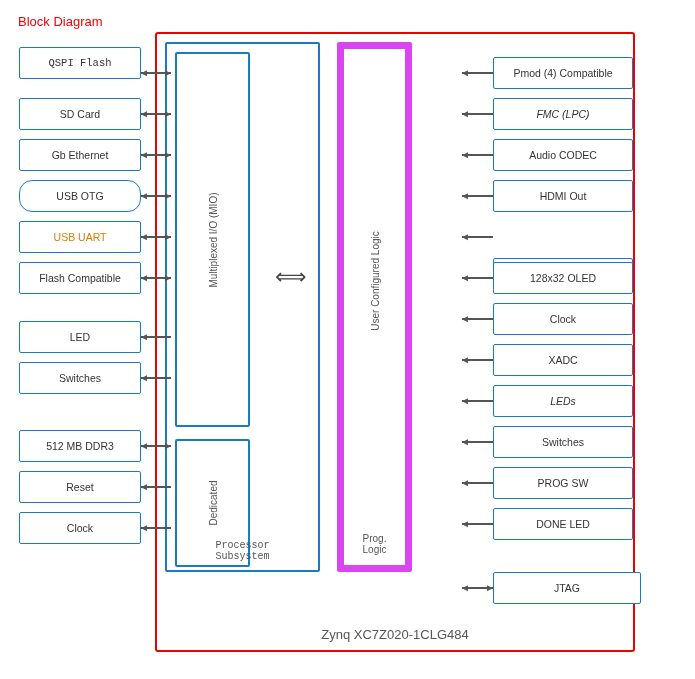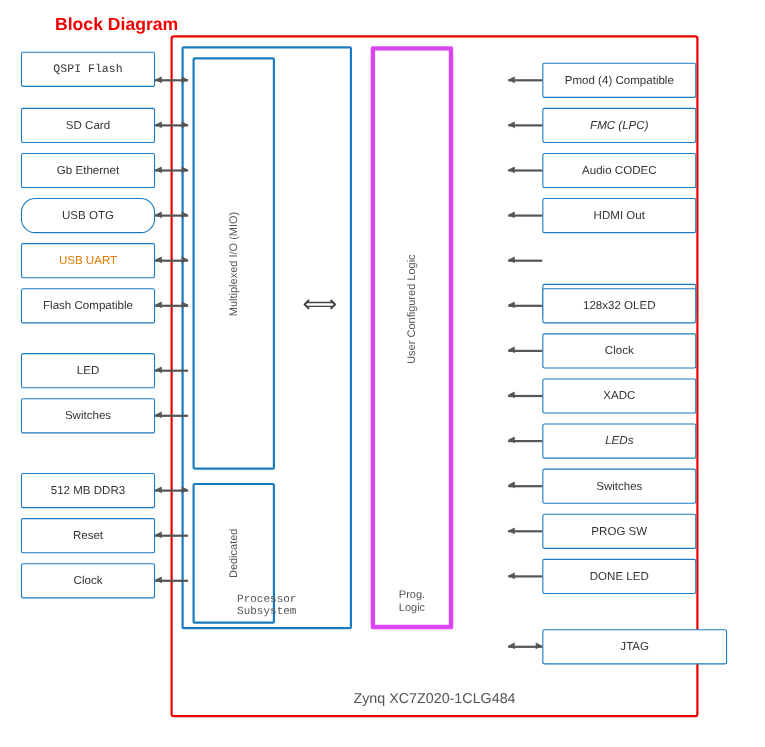--- a/index.html
+++ b/index.html
@@ -7,26 +7,25 @@
       background: #fff;
       font-family: Arial, sans-serif;
       font-size: 11px;
       width: 695px;
       height: 679px;
       overflow: hidden;
       position: relative;
     }
     .page-title {
       color: #e00;
-      font-weight: bold;
-      font-size: 16px;
+      font-weight: normal;
+      font-size: 13px;
       position: absolute;
       left: 18px;
       top: 14px;
-      margin-left: 32px;
     }
     
     .main-container {
       position: absolute;
       left: 155px;
       top: 32px;
       width: 480px;
       height: 620px;
       border: 2.5px solid #e00;
       border-radius: 3px;
@@ -88,21 +87,21 @@
       color: #555;
       font-size: 10px;
     }
     
     .prog-logic-box {
       position: absolute;
       left: 180px;
       top: 8px;
       width: 75px;
       height: 530px;
-      border: 4px solid #d946ef;
+      border: 7px solid #d946ef;
       border-radius: 2px;
       background: #fff;
     }
     .prog-logic-label {
       position: absolute;
       bottom: 10px;
       left: 0;
       width: 100%;
       text-align: center;
       color: #555;
@@ -297,17 +296,17 @@
 <div class="box" style="left:493px;top:467px;width:140px;height:32px;">PROG SW</div>
 <div style="position:absolute;left:462px;top:482px;width:31px;height:2px;background:#555;">
   <span style="position:absolute;left:-2px;top:-5px;font-size:10px;color:#555;">◄</span>
 </div>
 
 <div class="box" style="left:493px;top:508px;width:140px;height:32px;">DONE LED</div>
 <div style="position:absolute;left:462px;top:523px;width:31px;height:2px;background:#555;">
   <span style="position:absolute;left:-2px;top:-5px;font-size:10px;color:#555;">◄</span>
 </div>
 
-<div class="box" style="left:493px;top:572px;width:168px;height:32px;">JTAG</div>
+<div class="box" style="left:493px;top:572px;width:148px;height:32px;">JTAG</div>
 <div style="position:absolute;left:462px;top:587px;width:31px;height:2px;background:#555;">
   <span style="position:absolute;right:-2px;top:-5px;font-size:10px;color:#555;">►</span>
   <span style="position:absolute;left:-2px;top:-5px;font-size:10px;color:#555;">◄</span>
 </div>
 
 </body></html>

